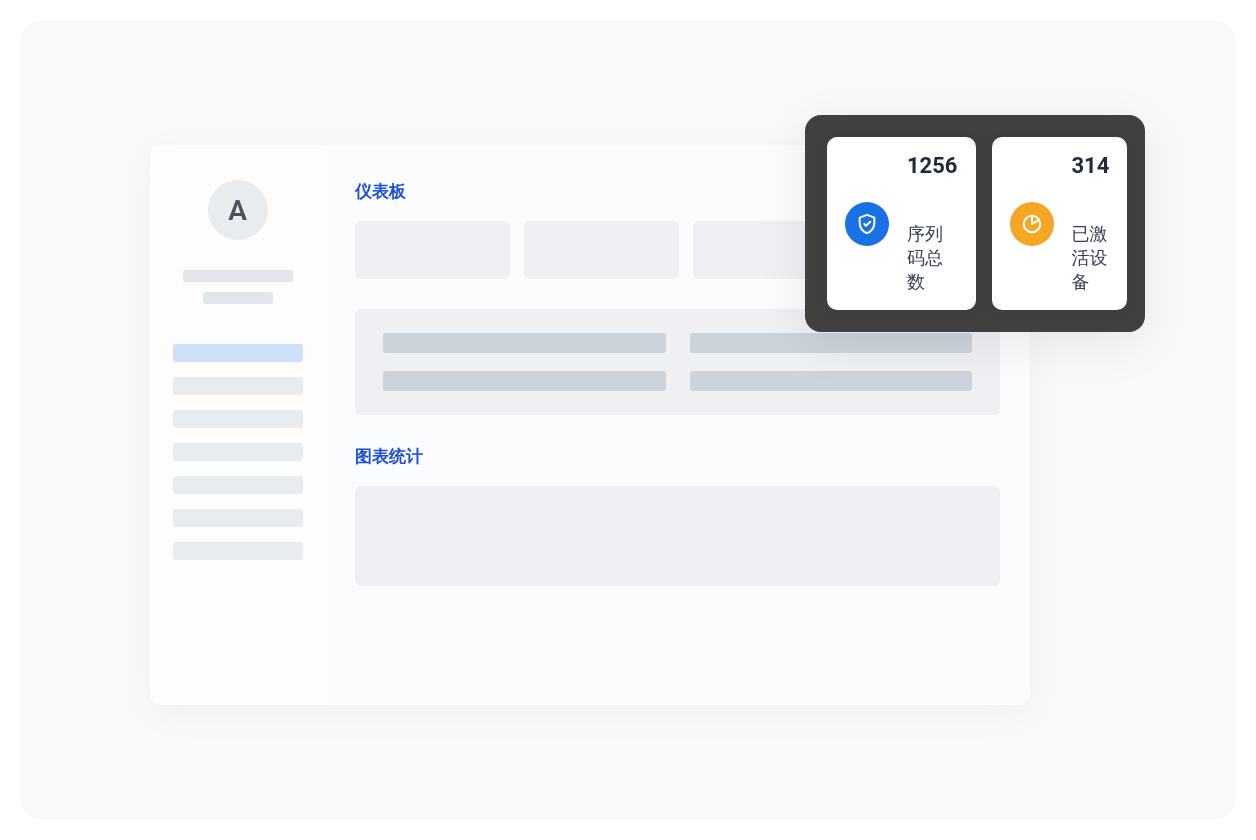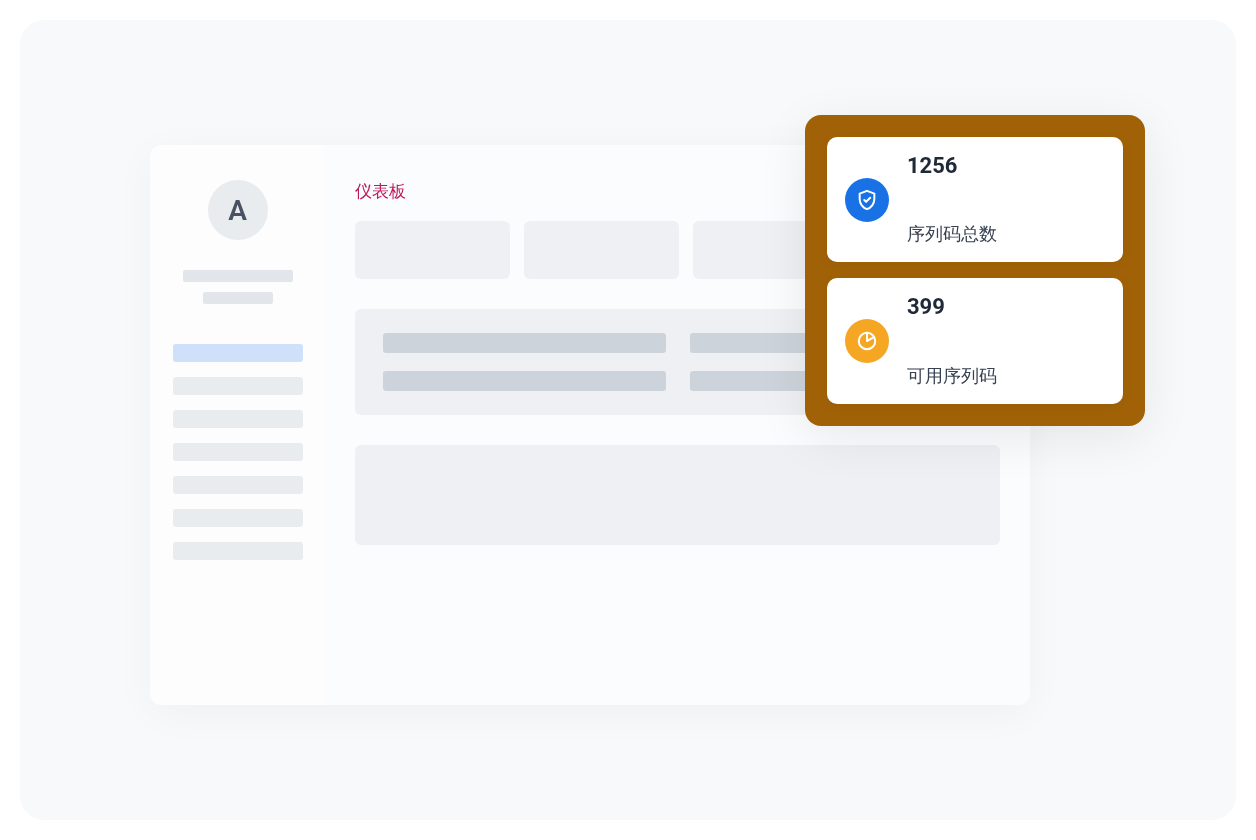--- a/index.html
+++ b/index.html
@@ -77,22 +77,22 @@
     .sidebar-item.active {
       background: #cfe0fb;
     }
     .main-content {
       flex: 1;
       padding: 35px 30px;
       background: #fbfcfd;
     }
     .section-title {
       font-size: 17px;
-      font-weight: 400;
-      color: #be185d;
+      font-weight: 700;
+      color: #1d4ed8;
       margin-bottom: 18px;
     }
     .cards-row {
       display: flex;
       gap: 14px;
       margin-bottom: 30px;
     }
     .placeholder-card {
       height: 58px;
       background: #eef0f3;
@@ -118,26 +118,26 @@
     .chart-box {
       background: #eef0f3;
       border-radius: 6px;
       height: 100px;
     }
     .stats-panel {
       position: absolute;
       top: 95px;
       left: 785px;
       width: 340px;
-      background: #a16207;
+      background: #404040;
       border-radius: 16px;
       box-shadow: 0 12px 50px rgba(0,0,0,0.08);
       padding: 22px;
       display: flex;
-      flex-direction: column;
+      flex-direction: row;
       gap: 16px;
     }
     .stat-card {
       background: #ffffff;
       border-radius: 10px;
       box-shadow: 0 2px 12px rgba(0,0,0,0.05);
       padding: 16px 18px;
       display: flex;
       align-items: center;
       gap: 18px;
@@ -202,20 +202,21 @@
         <div class="placeholder-card"></div>
         <div class="placeholder-card"></div>
         <div class="placeholder-card"></div>
       </div>
       <div class="filter-box">
         <div class="filter-bar"></div>
         <div class="filter-bar"></div>
         <div class="filter-bar"></div>
         <div class="filter-bar"></div>
       </div>
+      <div class="section-title">图表统计</div>
       <div class="chart-box"></div>
     </div>
   </div>
 
   <div class="stats-panel">
 
     <div class="stat-card">
       <div class="stat-icon icon-blue">
         <svg viewBox="0 0 24 24" fill="none" stroke="#ffffff" stroke-width="2.2" stroke-linecap="round" stroke-linejoin="round">
           <path d="M12 2 L4 5 V11 C4 16 7.5 20.5 12 22 C16.5 20.5 20 16 20 11 V5 Z"></path>
@@ -229,22 +230,22 @@
     </div>
 
     <div class="stat-card">
       <div class="stat-icon icon-orange">
         <svg viewBox="0 0 24 24" fill="none" stroke="#ffffff" stroke-width="2.2" stroke-linecap="round" stroke-linejoin="round">
           <circle cx="12" cy="12" r="9"></circle>
           <path d="M12 3 V12 L19 8"></path>
         </svg>
       </div>
       <div class="stat-text">
-        <div class="stat-value">399</div>
-        <div class="stat-label">可用序列码</div>
+        <div class="stat-value">314</div>
+        <div class="stat-label">已激活设备</div>
       </div>
     </div>
 
 
 
   </div>
 
 </div>
 
 </body></html>

